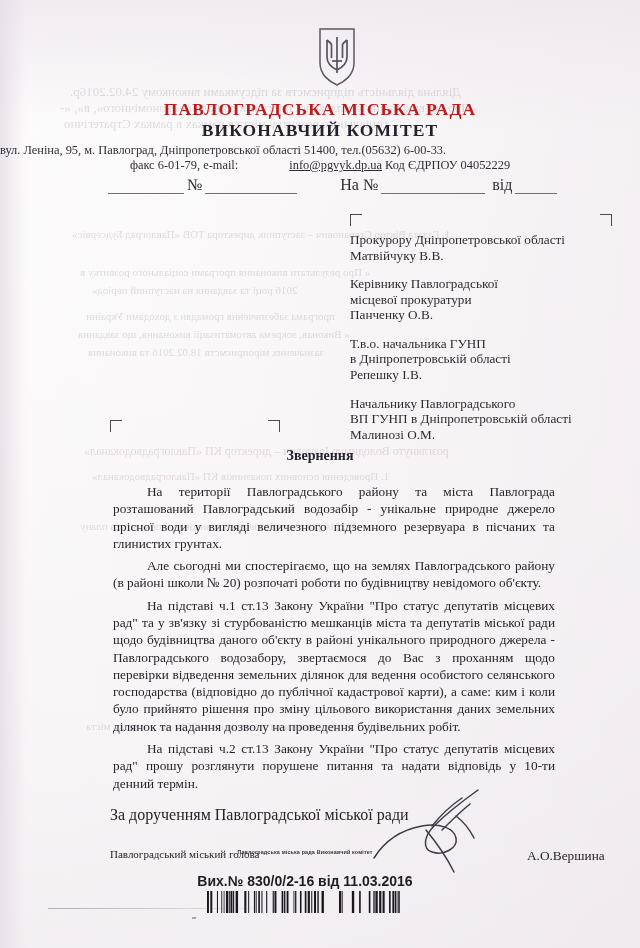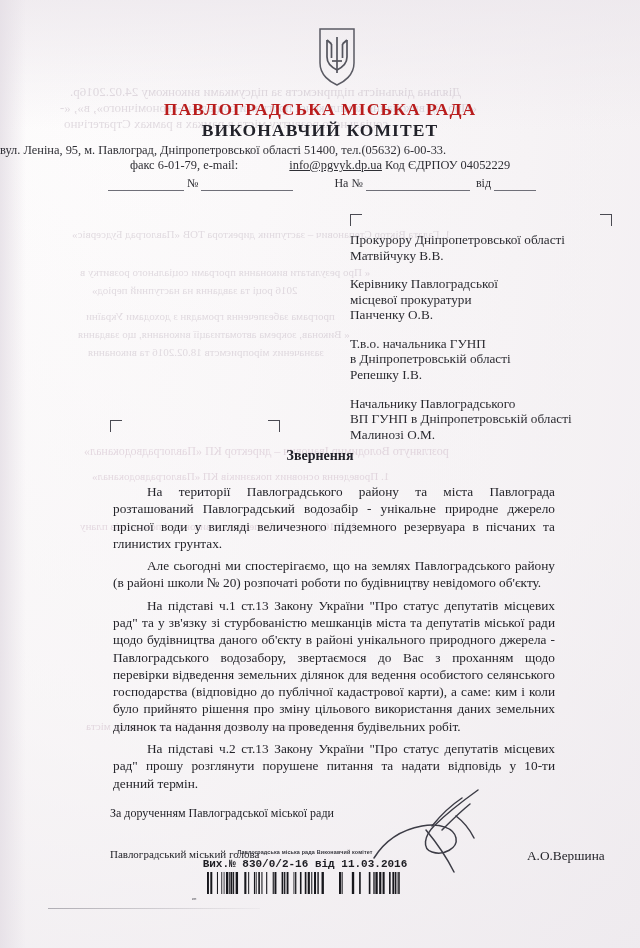--- a/index.html
+++ b/index.html
@@ -93,21 +93,21 @@
   }
   .email { text-decoration: underline; margin-left: 48px; }
 
   
   .refrow {
     position: absolute;
     top: 176px;
     left: 108px;
     width: 452px;
     height: 22px;
-    font-size: 12px;
+    font-size: 16px;
     color: #2f2f35;
   }
   .rule {
     display: inline-block;
     border-bottom: 1.1px solid #6f6f78;
     height: 12px;
     vertical-align: bottom;
   }
   .ref-lbl { display: inline-block; vertical-align: bottom; padding: 0 3px; }
 
@@ -158,21 +158,21 @@
   .body-text p {
     margin: 5px;
     text-indent: 34px;
   }
 
   
   .closing {
     position: absolute;
     left: 110px;
     top: 806px;
-    font-size: 12px;
+    font-size: 16px;
     color: #24242a;
   }
   .sig-title {
     position: absolute;
     left: 110px;
     top: 848px;
     font-size: 11px;
     color: #24242a;
   }
   .sig-name {
@@ -202,25 +202,24 @@
     font-family: "Liberation Sans", sans-serif;
   }
   .stamp-org {
     font-size: 5.4px;
     letter-spacing: 0.15px;
     font-weight: bold;
     white-space: nowrap;
     color: #35353c;
   }
   .stamp-num {
-    font-size: 11px;
+    font-size: 14px;
     font-weight: bold;
-    margin-top: 3px;
+    margin-top: 18px;
     white-space: nowrap;
-    font-family: Liberation Mono, monospace;
   }
   .barcode {
     margin-top: 2px;
     height: 22px;
     width: 196px;
     margin-left: auto;
     margin-right: auto;
   }
   .barcode-lbl {
     position: absolute;

